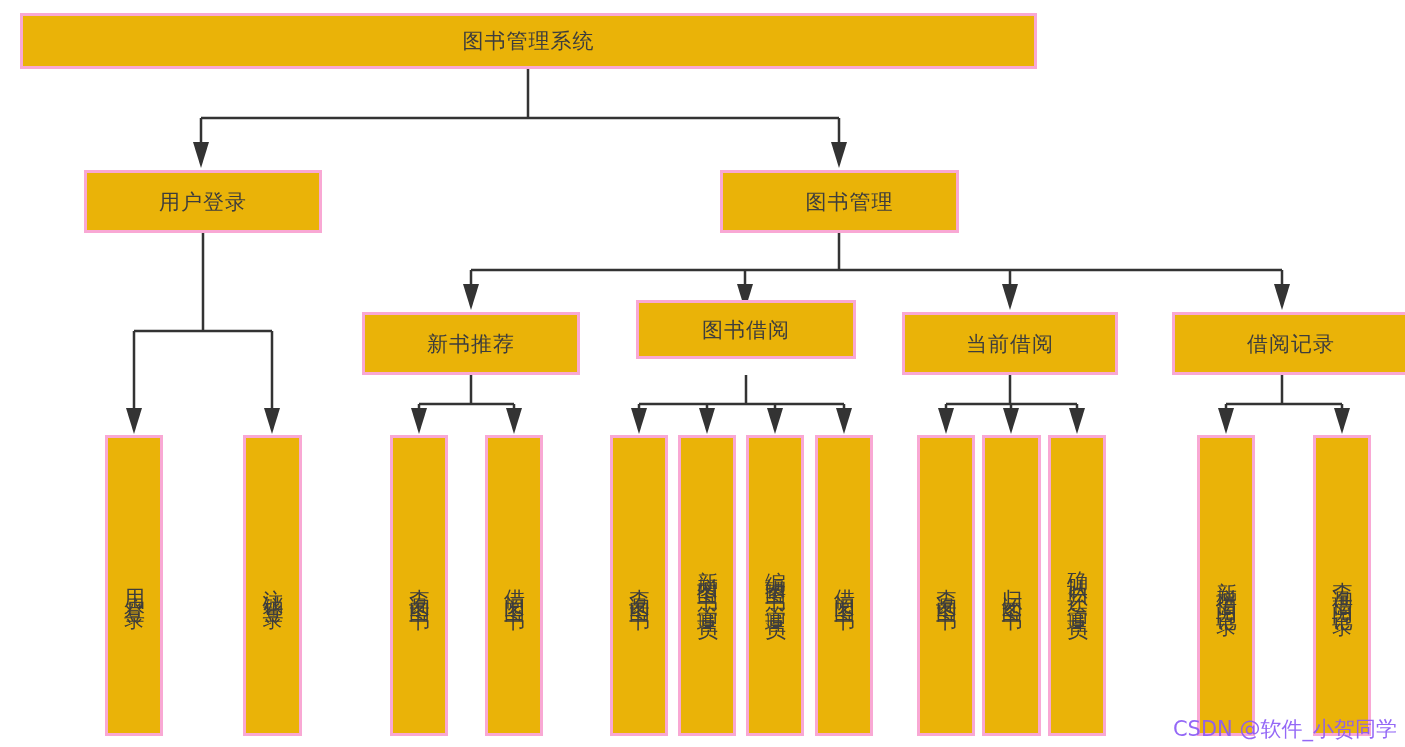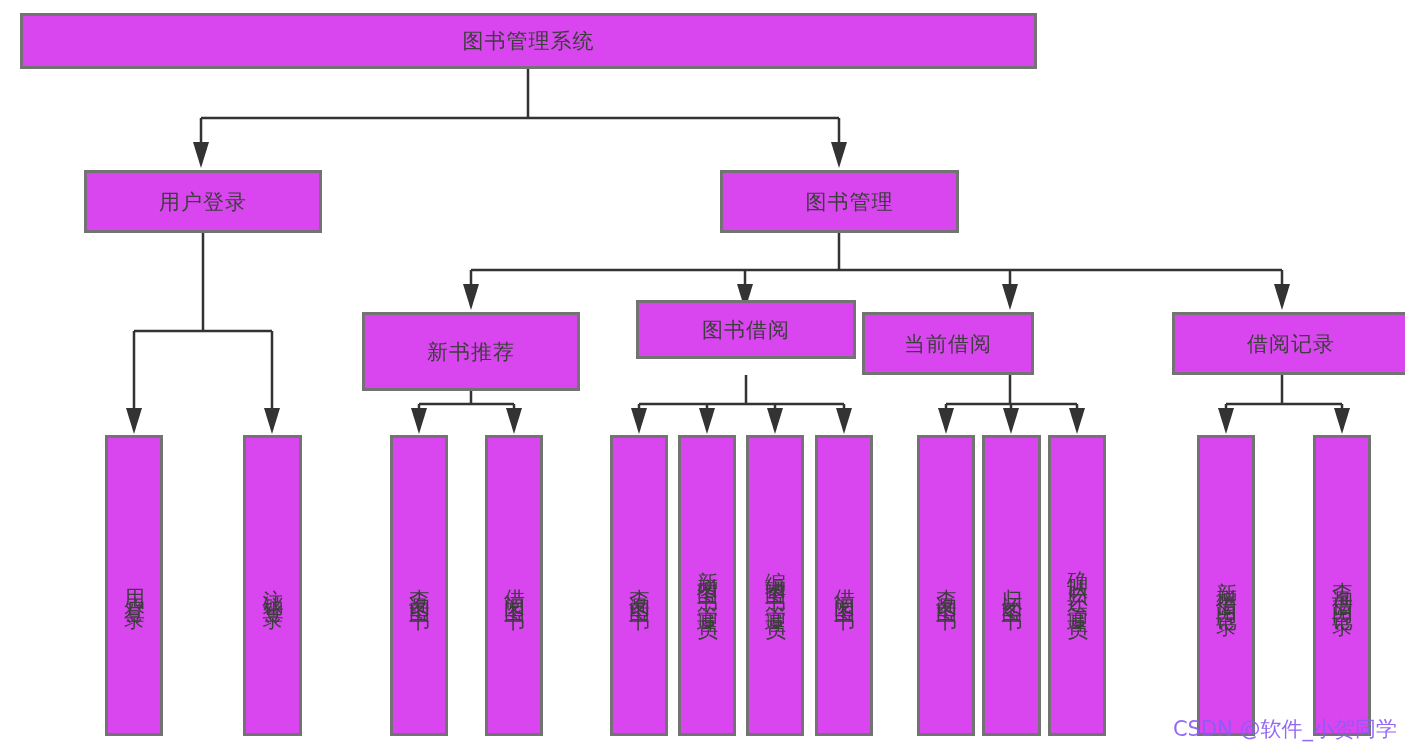--- a/index.html
+++ b/index.html
@@ -13,22 +13,22 @@
   }
   .wires {
     position: absolute;
     left: 0; top: 0;
     width: 1405px; height: 747px;
     z-index: 1;
   }
   .node {
     position: absolute;
     box-sizing: border-box;
-    border: 3px solid #737373;
-    background: #d946ef;
+    border: 3px solid #f9a8d4;
+    background: #eab308;
     color: #3d3d3d;
     display: flex;
     align-items: center;
     justify-content: center;
     font-size: 21px;
     z-index: 2;
     letter-spacing: 1px;
   }
   .node.v {
     writing-mode: vertical-rl;
@@ -37,23 +37,23 @@
     line-height: 1;
     top: 435px;
     height: 301px;
   }
   
   #b-root { left: 20px;  top: 13px;  width: 1017px; height: 56px; }
   
   #b-l2a  { left: 84px;  top: 170px; width: 238px;  height: 63px; }
   #b-l2b  { left: 720px; top: 170px; width: 239px;  height: 63px; padding-left: 20px; }
   
-  #b-l3a  { left: 362px;  top: 312px; width: 218px; height: 79px; text-align: right; }
+  #b-l3a  { left: 362px;  top: 312px; width: 218px; height: 63px; text-align: right; }
   #b-l3b  { left: 636px;  top: 300px; width: 220px; height: 59px; }
-  #b-l3c  { left: 862px;  top: 312px; width: 172px; height: 63px; }
+  #b-l3c  { left: 902px;  top: 312px; width: 216px; height: 63px; }
   #b-l3d  { left: 1172px; top: 312px; width: 238px; height: 63px; }
   
   #b-u1  { left: 105px;  width: 58px; }
   #b-u2  { left: 243px;  width: 59px; }
   #b-nb1 { left: 390px;  width: 58px; }
   #b-nb2 { left: 485px;  width: 58px; }
   #b-bb1 { left: 610px;  width: 58px; }
   #b-bb2 { left: 678px;  width: 58px; }
   #b-bb3 { left: 746px;  width: 58px; }
   #b-bb4 { left: 815px;  width: 58px; }

